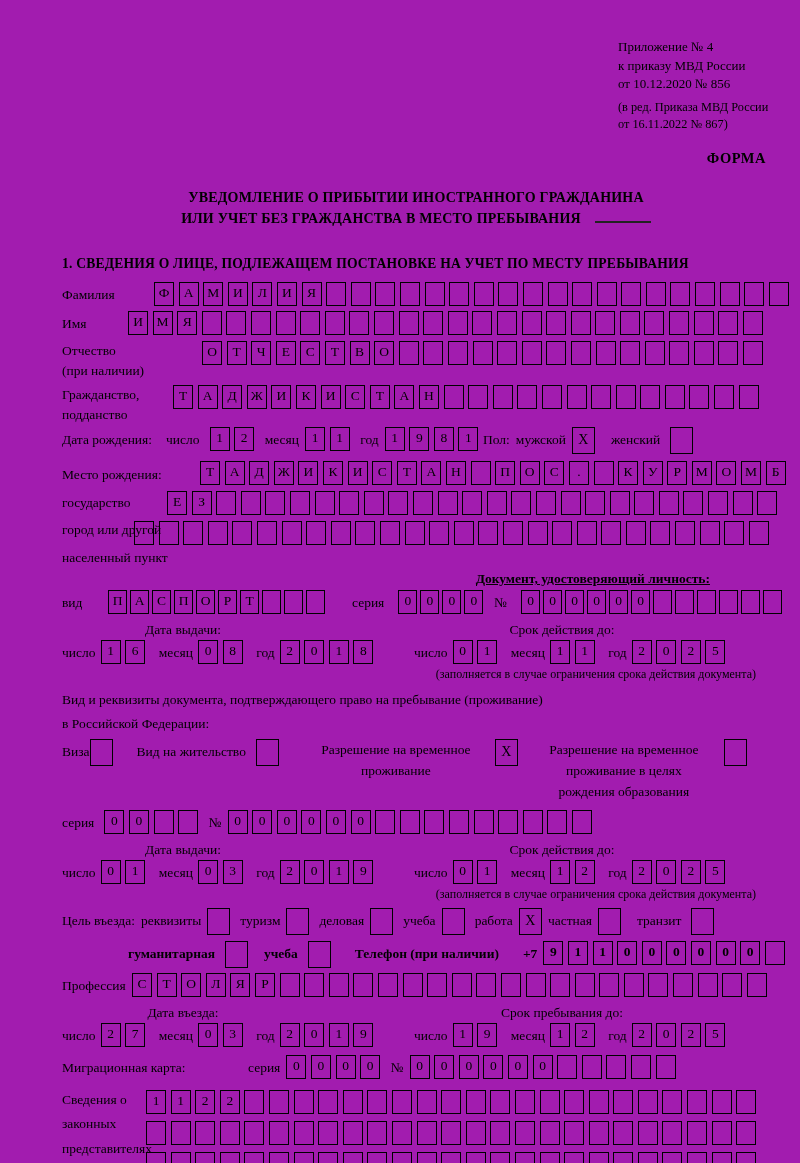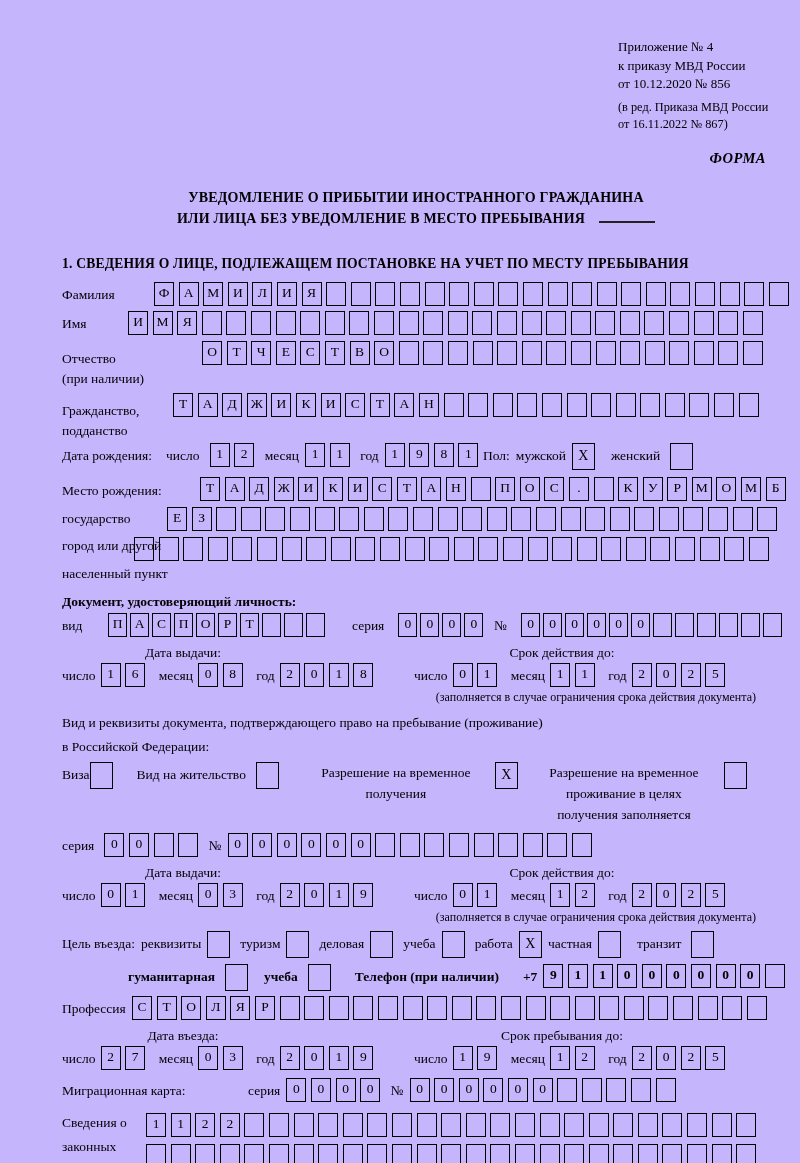--- a/index.html
+++ b/index.html
@@ -1,25 +1,25 @@
 <!DOCTYPE html>
 <html><head>
 <meta charset="utf-8">
 <style>
   html,body{margin:0;padding:0;background:#fff;}
   .page{
     width:800px;height:1163px;box-sizing:border-box;
-    padding:38px 30px 0 62px;background:#c4b5fd;color:#000;
+    padding:38px 30px 0 62px;background:#a21caf;color:#000;
     font-family:"Liberation Serif","DejaVu Serif",serif;
     overflow:hidden;position:relative;
   }
   .appendix{margin-left:556px;font-size:13px;line-height:18.5px;}
   .edition{font-size:12.3px;line-height:17.5px;}
   .ed-first{margin-top:5px;}
-  .forma{text-align:right;font-weight:bold;font-size:14.5px;margin-top:16px;padding-right:4px;letter-spacing:.5px;font-style:italic;}
+  .forma{text-align:right;font-weight:bold;font-size:14.5px;margin-top:16px;padding-right:4px;letter-spacing:.5px;}
   .title{text-align:center;font-weight:bold;font-size:14px;line-height:21px;margin-top:20px;letter-spacing:.2px;}
   .uline{display:inline-block;width:56px;border-bottom:2px solid #222;margin-left:14px;}
   .section{font-weight:bold;font-size:13.6px;margin-top:27px;letter-spacing:.2px;}
   .row{display:flex;align-items:flex-start;margin-top:4.5px;}
   .lbl{font-size:13.5px;line-height:25px;white-space:nowrap;}
   .cellrow{display:inline-flex;flex:none;}
   .cell{
     width:20px;height:24px;border:1.6px solid #000;box-sizing:border-box;
     margin-right:4.6px;text-align:center;font-size:13.5px;line-height:20px;flex:none;
   }
@@ -28,29 +28,29 @@
     display:inline-block;width:23px;height:27px;border:1.6px solid #000;box-sizing:border-box;
     text-align:center;font-size:14px;line-height:24px;flex:none;
   }
   .w66{width:66px;flex:none;}
   .w140{width:140px;flex:none;}
   .w111{width:111px;flex:none;}
   .w68{width:70px;flex:none;}
   .mr6{margin-right:6px;} .mr10{margin-right:10px;} .mr14{margin-right:14px;}
   .ml6{margin-left:6px;} .ml10{margin-left:10px;} .ml16{margin-left:16px;} .ml24{margin-left:24px;}
   .mt10{margin-top:10px;gap:26px;}
-  .two-line{line-height:20px;margin-top:8px;}
+  .two-line{line-height:20px;}
   
   .bp{display:flex;margin-top:7px;}
   .bp-labels{width:138px;flex:none;font-size:13.5px;line-height:27.5px;}
   .bp-rows{flex:1;}
   .bp-rows .cellrow{margin-bottom:6px;}
   .bp-b{margin-left:-33px;}
   .bp-c{margin-left:-66px;}
-  .docheader{text-align:left;font-weight:bold;font-size:13.5px;margin-top:7px;margin-right:60px;}
+  .docheader{text-align:right;font-weight:bold;font-size:13.5px;margin-right:60px;text-decoration:underline;}
   
   .dates{display:flex;margin-top:7px;}
   .dcol1{width:352px;flex:none;}
   .dcol2{flex:1;}
   .dhead{text-align:center;font-size:13.5px;margin-bottom:2px;}
   .dcol1 .dhead{margin-right:110px;}
   .dcol2 .dhead{margin-right:60px;}
   .drow{display:flex;align-items:flex-start;}
   .drow .lbl{margin-right:5px;}
   .drow .cellrow{margin-right:9px;}
@@ -74,21 +74,21 @@
     <div>от 10.12.2020 № 856</div>
     <div class="edition ed-first">(в ред. Приказа МВД России</div>
     <div class="edition">от 16.11.2022 № 867)</div>
   </div>
 
   <div class="forma">ФОРМА</div>
 
   <div class="title">
     <div>УВЕДОМЛЕНИЕ О ПРИБЫТИИ ИНОСТРАННОГО ГРАЖДАНИНА</div>
     <div>
-      <span>ИЛИ ЛИЦА БЕЗ УВЕДОМЛЕНИЕ В МЕСТО ПРЕБЫВАНИЯ</span><span class="uline"></span>
+      <span>ИЛИ УЧЕТ БЕЗ ГРАЖДАНСТВА В МЕСТО ПРЕБЫВАНИЯ</span><span class="uline"></span>
     </div>
   </div>
 
   <div class="section">1. СВЕДЕНИЯ О ЛИЦЕ, ПОДЛЕЖАЩЕМ ПОСТАНОВКЕ НА УЧЕТ ПО МЕСТУ ПРЕБЫВАНИЯ</div>
 
   <div class="row mt10">
     <span class="lbl w66">Фамилия</span>
     <span class="cellrow">
         <span class="cell">Ф</span>
         <span class="cell">А</span>
@@ -425,27 +425,27 @@
   <div class="permtext">Вид и реквизиты документа, подтверждающего право на пребывание (проживание)</div>
   <div class="permtext" style="margin-top:0;">в Российской Федерации:</div>
 
   <div class="row" style="margin-top:3px;">
     <span class="lbl">Виза</span>
     <span class="box"></span>
     <span class="lbl ml24 mr10">Вид на жительство</span>
     <span class="box"></span>
     <span class="perm-ml ml24" style="width:186px;">
       <span style="display:block">Разрешение на временное</span>
-      <span style="display:block">получения</span>
+      <span style="display:block">проживание</span>
     </span>
     <span class="box ml6">X</span>
     <span class="perm-ml ml16" style="width:180px;">
       <span style="display:block">Разрешение на временное</span>
       <span style="display:block">проживание в целях</span>
-      <span style="display:block">получения заполняется</span>
+      <span style="display:block">рождения образования</span>
     </span>
     <span class="box ml10"></span>
   </div>
 
   <div class="row" style="margin-top:8px;">
     <span class="lbl mr10">серия</span>
     <span class="cellrow">
         <span class="cell">0</span>
         <span class="cell">0</span>
         <span class="cell"></span>

